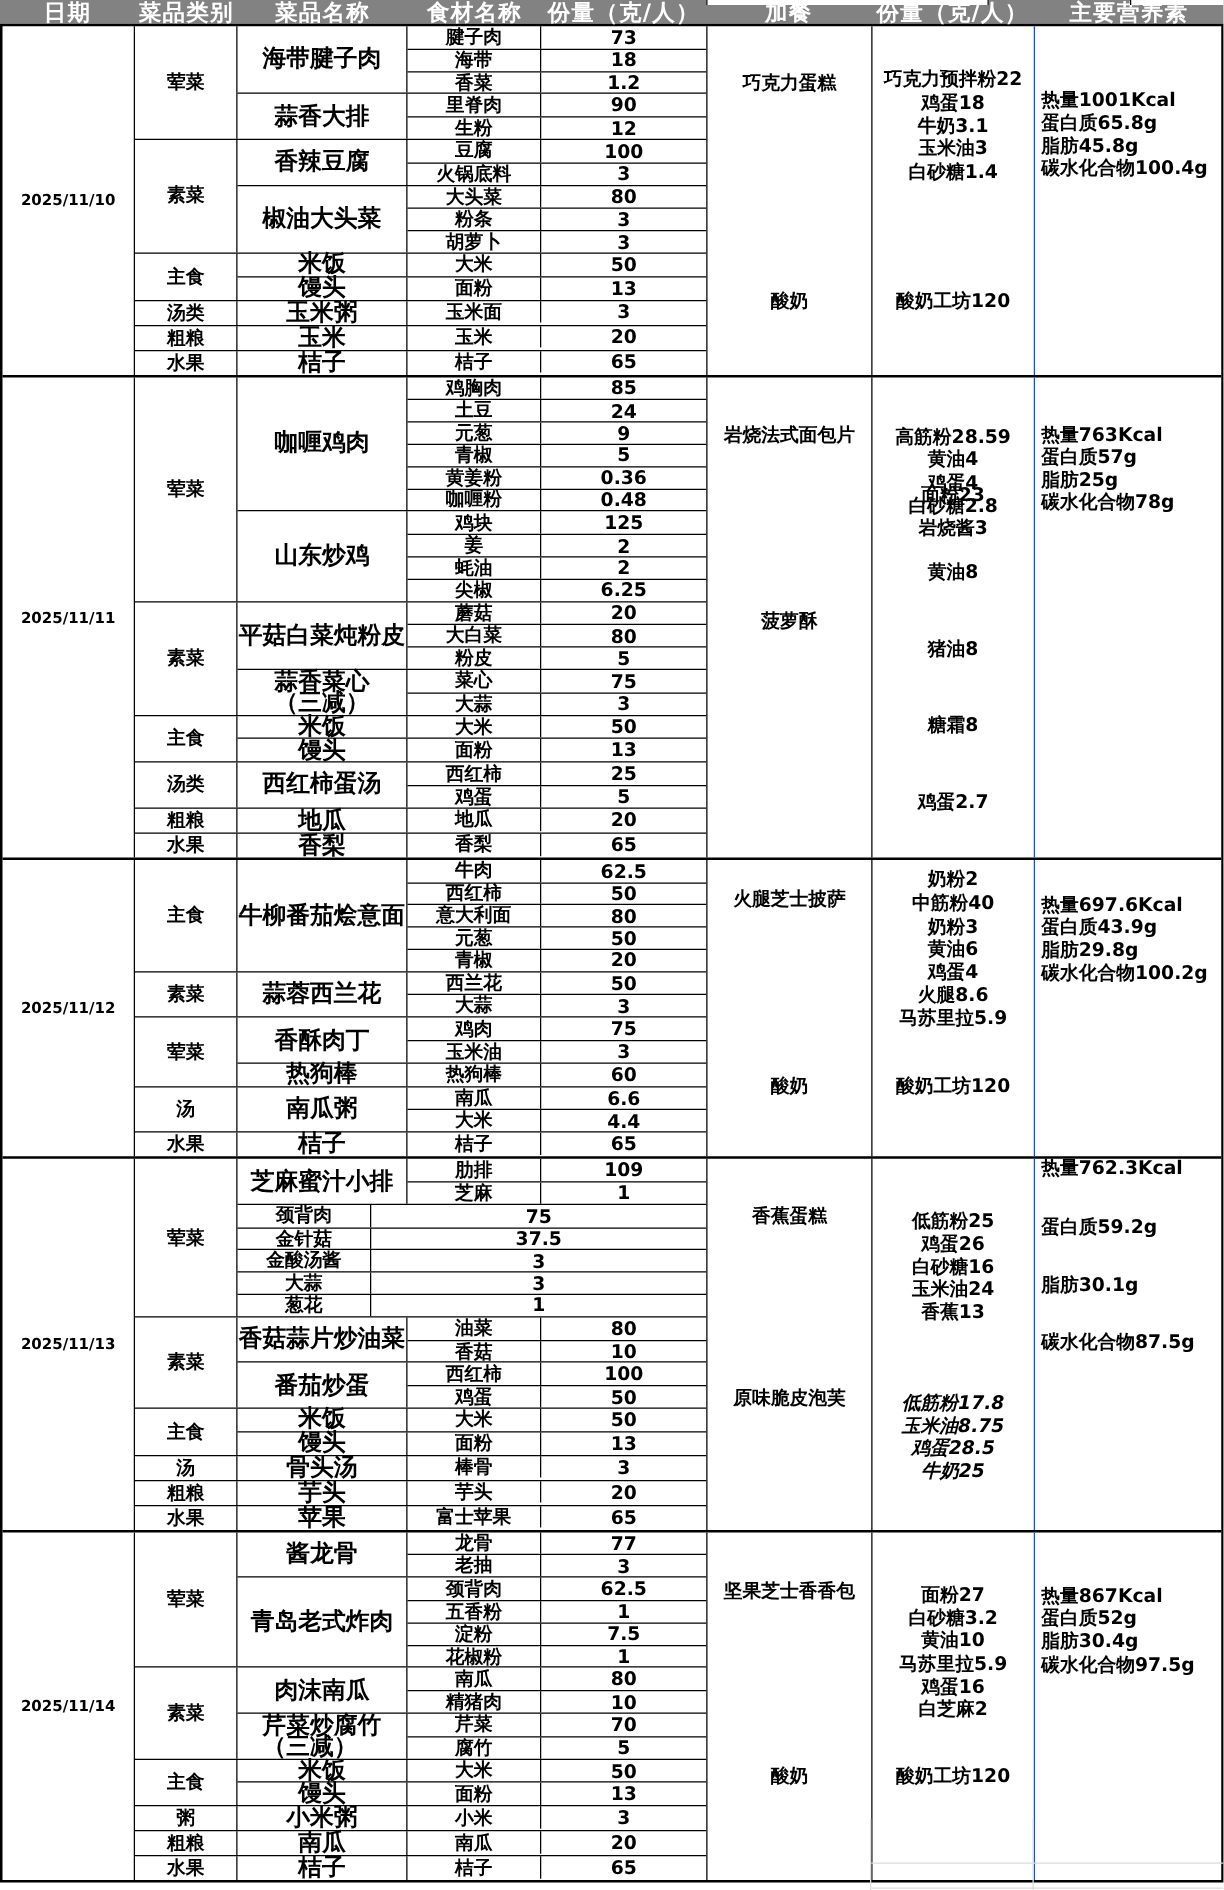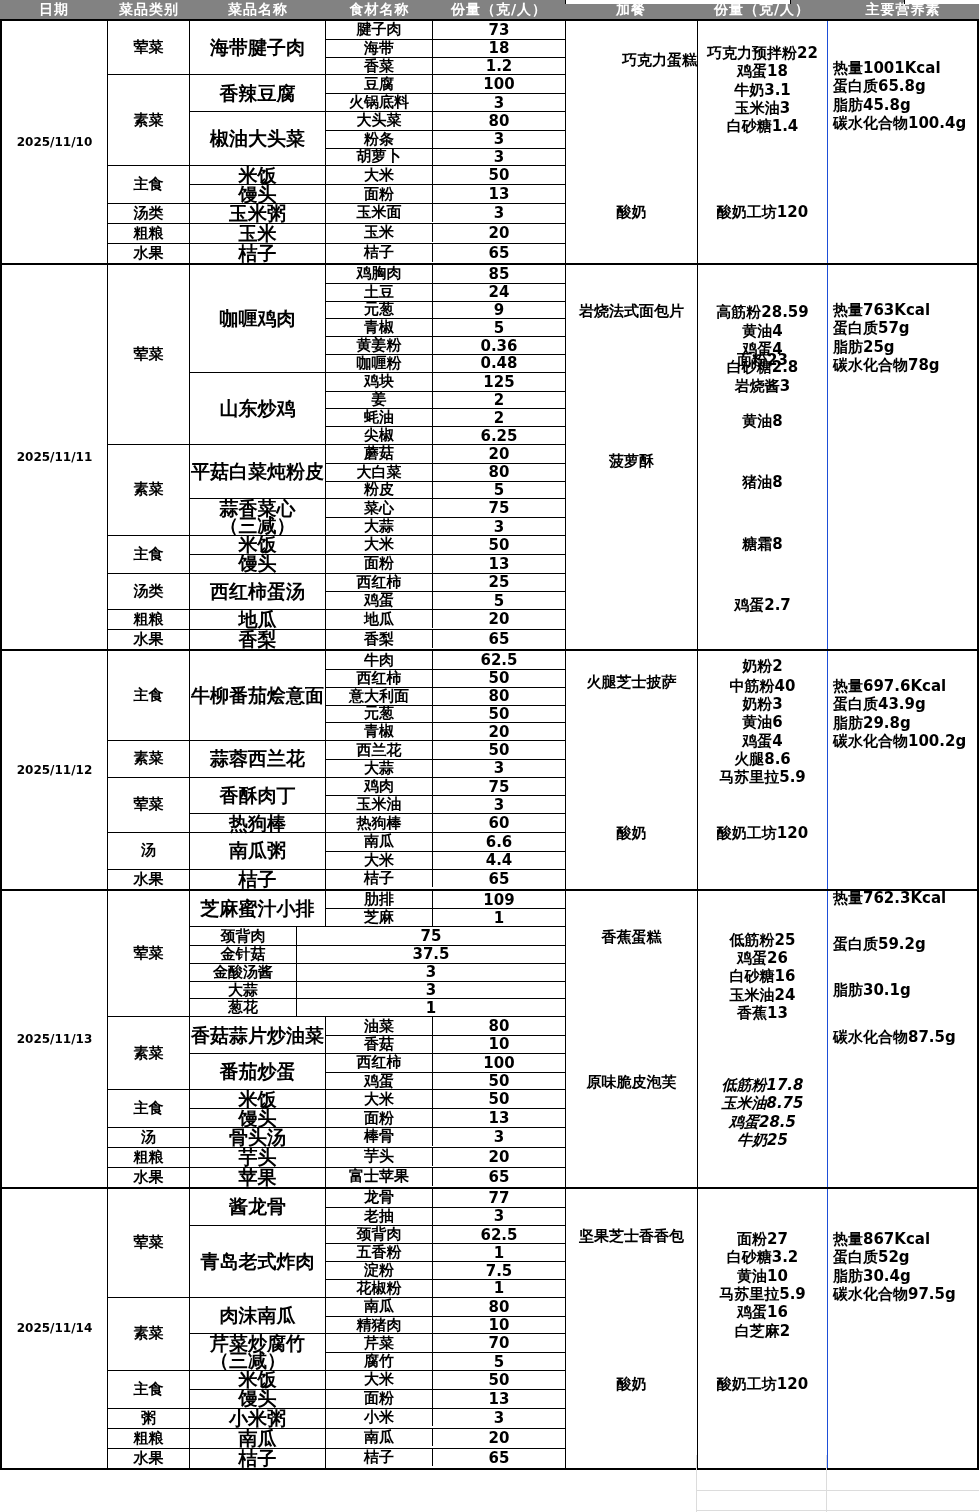--- a/index.html
+++ b/index.html
@@ -3,21 +3,21 @@
 <meta charset="utf-8">
 <style>
   * { box-sizing: border-box; margin: 0; padding: 0; }
   html,body { background:#fff; }
   .sheet{
     position:relative; width:979px; height:1512px; background:#fff; color:#000;
     font-family:"DejaVu Sans","Liberation Sans",sans-serif; font-weight:bold; overflow:hidden;
   }
   
   .hdr{ display:flex; height:19px; background:#828282; color:#fff; }
-  .hdr-cell{ display:flex; align-items:center; justify-content:center; font-size:14px; letter-spacing:1px; }
+  .hdr-cell{ display:flex; align-items:center; justify-content:center; font-size:18px; letter-spacing:1px; }
   .notch{ position:absolute; top:0; height:4px; background:#fff; border-left:1px solid #000; border-right:1px solid #000; z-index:3; }
   
   .tbl{ width:979px; border:2px solid #000; }
   .block{ display:flex; }
   .block + .block{ border-top:2px solid #000; }
   .date-cell{ width:106px; border-right:1px solid #000; display:flex; align-items:center; justify-content:center; font-size:12px; }
   .mid{ width:457px; display:flex; flex-direction:column; }
   .cat-row{ display:flex; flex:1; }
   .cat-row + .cat-row{ border-top:1px solid #000; }
   .cat-cell{ width:82px; border-right:1px solid #000; display:flex; align-items:center; justify-content:center; font-size:15px; }
@@ -77,20 +77,33 @@
                   <div class="ing-row">
                     <div class="ing-name">海带</div>
                     <div class="ing-qty">18</div>
                   </div>
                   <div class="ing-row">
                     <div class="ing-name">香菜</div>
                     <div class="ing-qty">1.2</div>
                   </div>
                 </div>
               </div>
+              <div class="dish-row">
+                <div class="dish-cell">蒜香大排</div>
+                <div class="ings">
+                  <div class="ing-row">
+                    <div class="ing-name">里脊肉</div>
+                    <div class="ing-qty">90</div>
+                  </div>
+                  <div class="ing-row">
+                    <div class="ing-name">生粉</div>
+                    <div class="ing-qty">12</div>
+                  </div>
+                </div>
+              </div>
             </div>
           </div>
           <div class="cat-row">
             <div class="cat-cell">素菜</div>
             <div class="dishes">
               <div class="dish-row">
                 <div class="dish-cell">香辣豆腐</div>
                 <div class="ings">
                   <div class="ing-row">
                     <div class="ing-name">豆腐</div>
@@ -181,21 +194,21 @@
                   <div class="ing-row">
                     <div class="ing-name">桔子</div>
                     <div class="ing-qty">65</div>
                   </div>
                 </div>
               </div>
             </div>
           </div>
         </div>
         <div class="snack-col">
-          <div class="pos" style="top: 16%; align-items: flex-end;">
+          <div class="pos" style="top: 16%;">
             <div>巧克力蛋糕</div>
           </div>
           <div class="pos" style="top: 79%;">
             <div>酸奶</div>
           </div>
         </div>
         <div class="sqty-col">
           <div class="pos" style="top: 28.5%;">
             <div>巧克力预拌粉22</div>
             <div>鸡蛋18</div>

